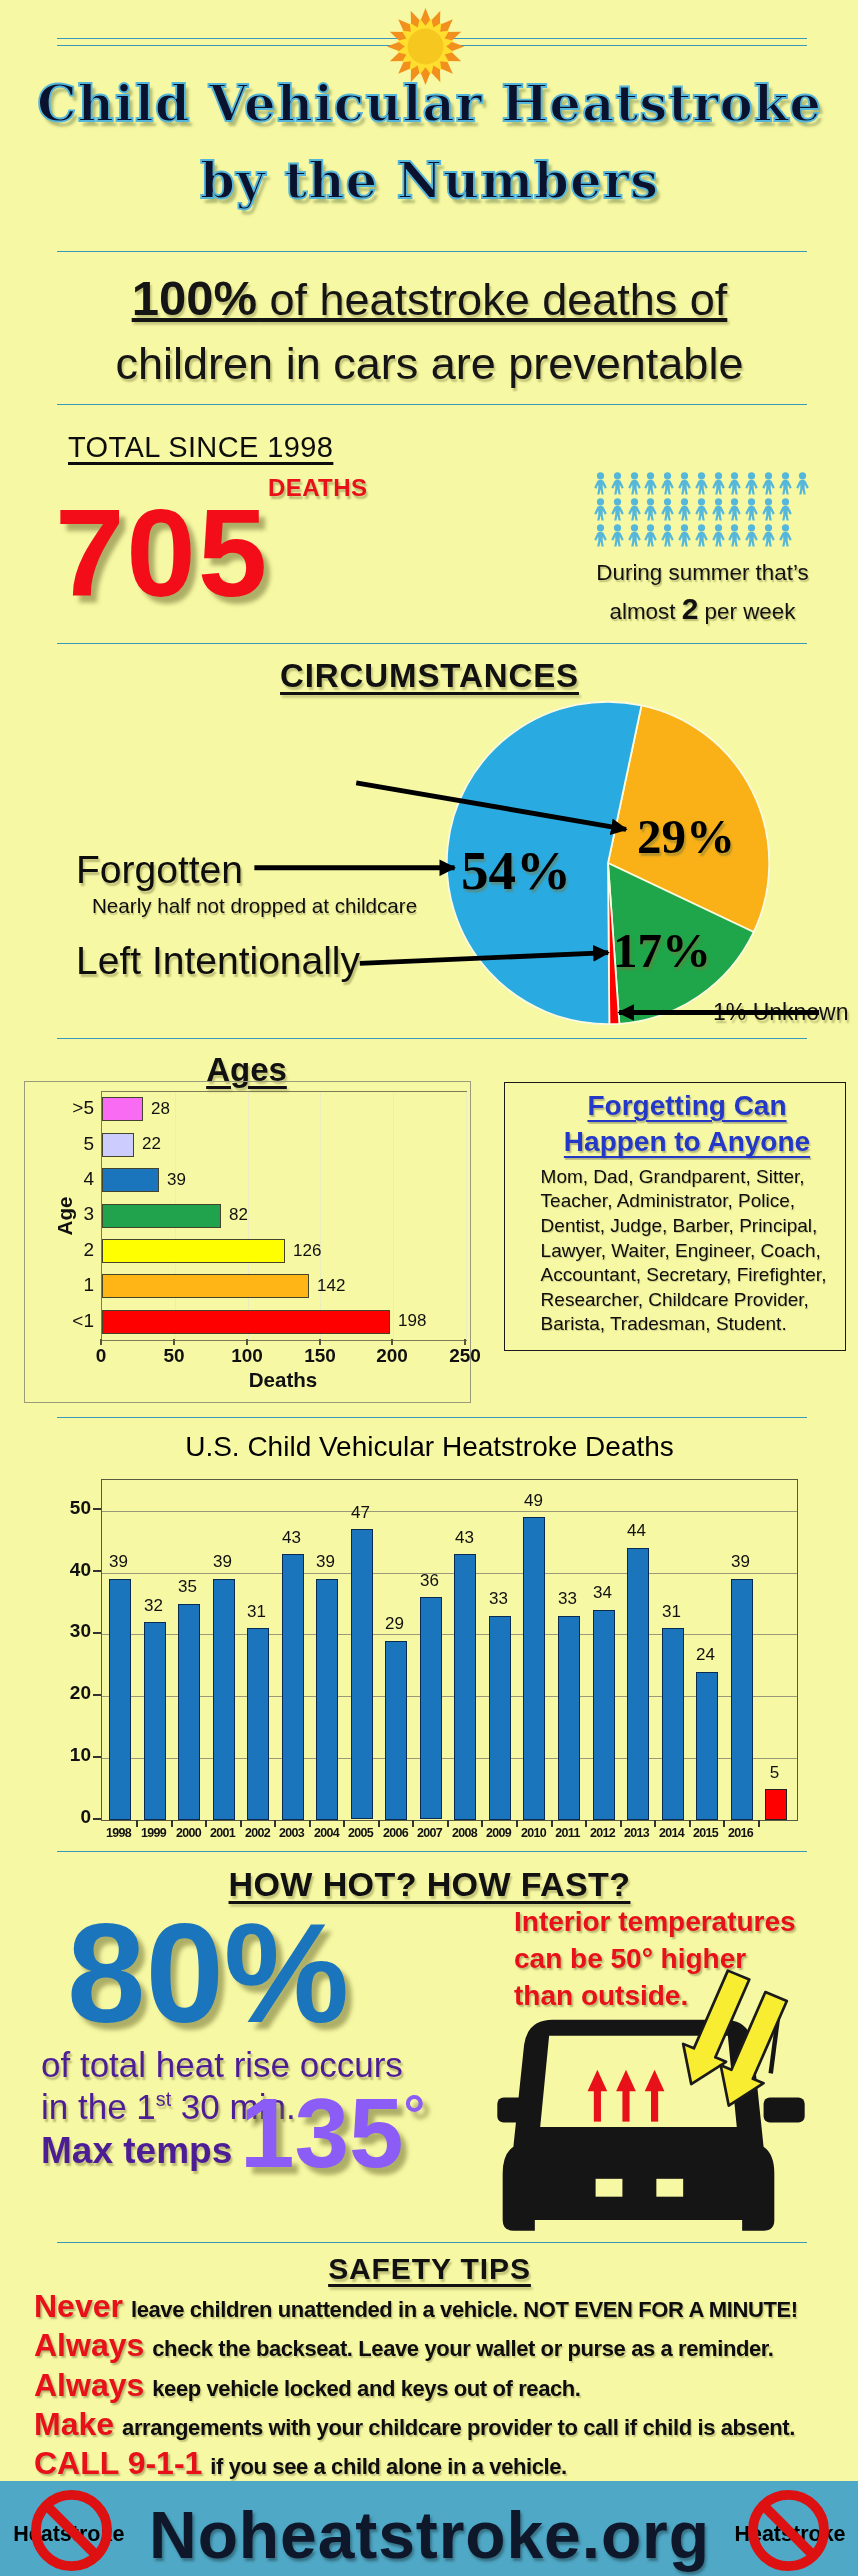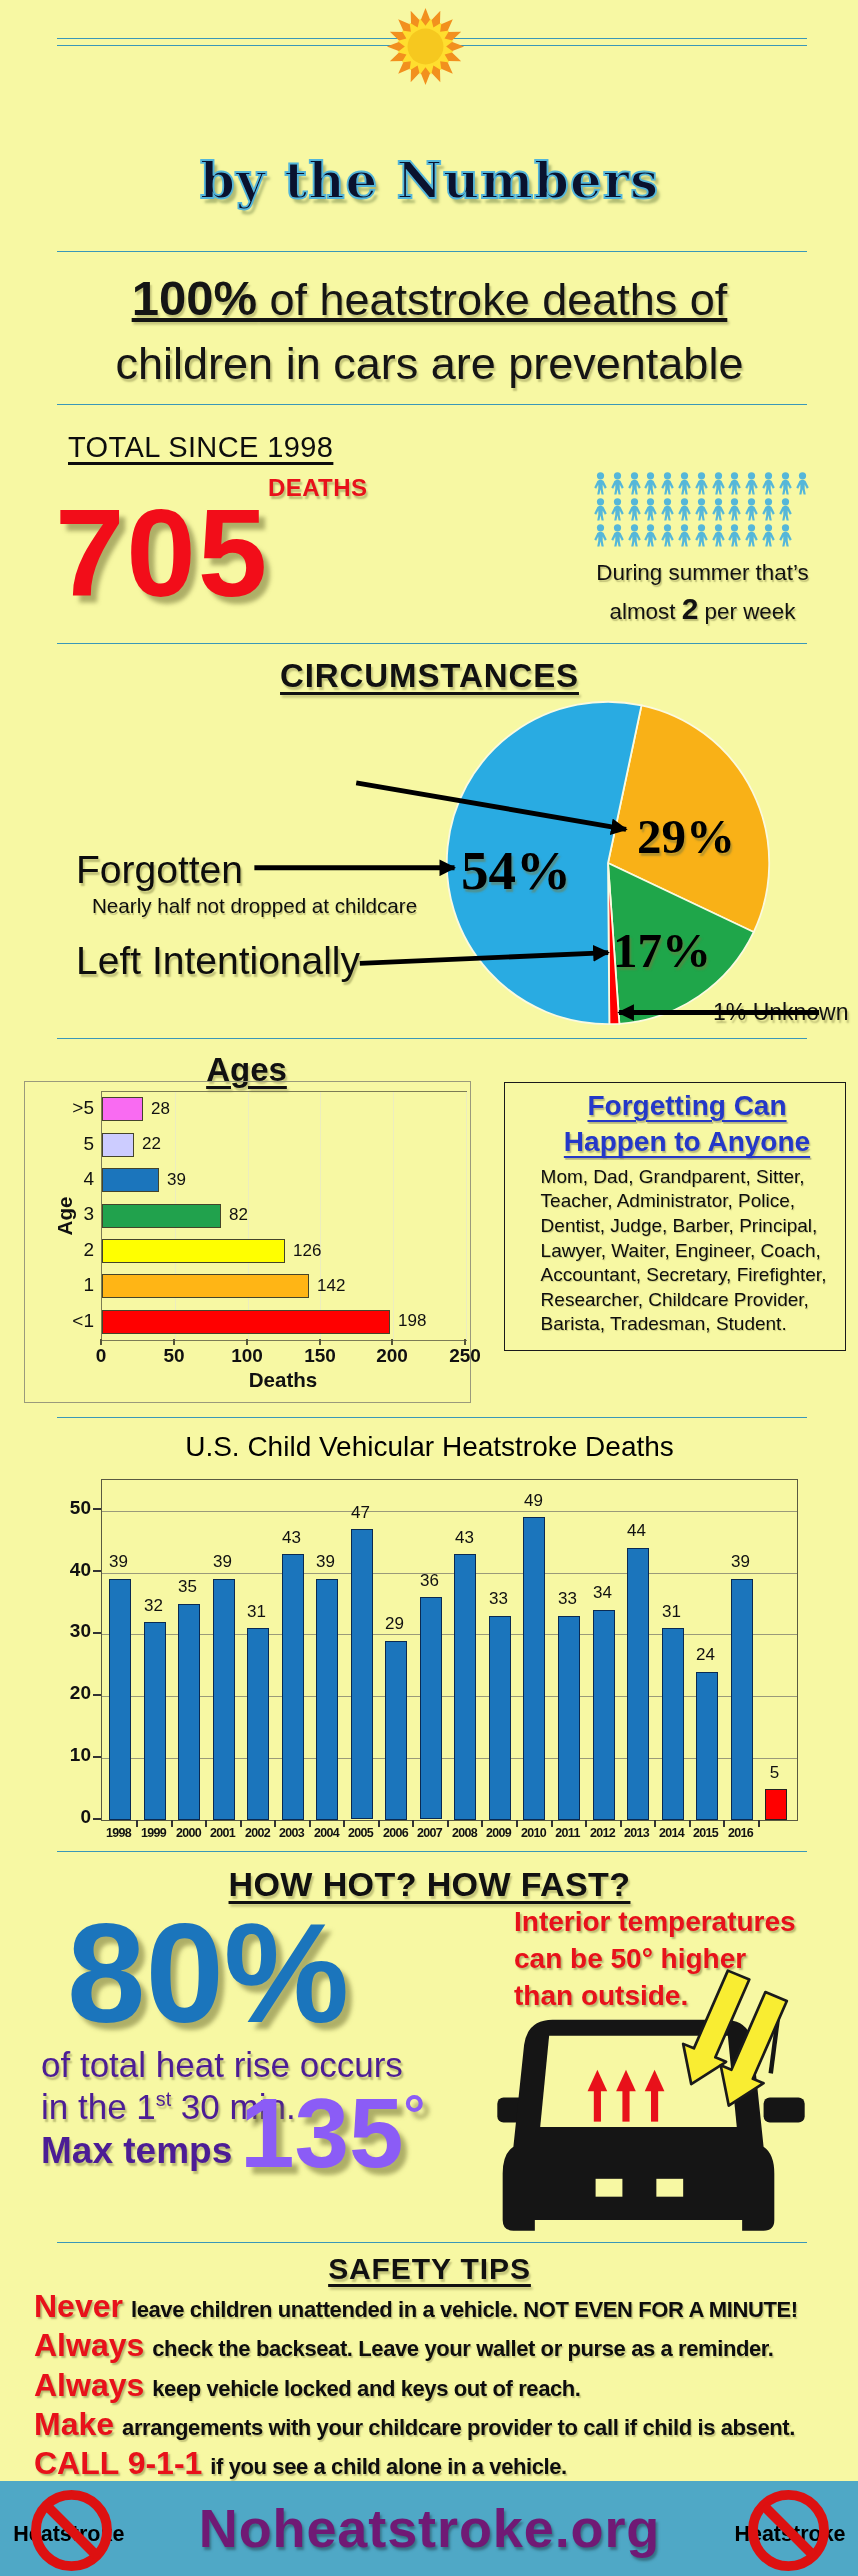--- a/index.html
+++ b/index.html
@@ -92,37 +92,38 @@
     text-shadow:1.8px 2.2px 1.8px rgba(120,120,60,.5); }
 
   
   .tip { position:absolute; left:34px; white-space:nowrap; display:flex; align-items:baseline; gap:8px; }
   .tip .lead { color:#E8111A; font-weight:bold; font-size:32px; text-shadow:1.8px 2.2px 1.8px rgba(120,120,60,.5); }
   .tip .rest { color:#0d0d0d; font-weight:bold; font-size:22px; letter-spacing:-0.4px;
     text-shadow:1.3px 1.8px 1.3px rgba(120,120,60,.4); }
 
   
   #footer { position:absolute; left:0; top:2481px; width:859px; height:95px; background:#4FA8C6; }
-  .site { position:absolute; left:0; top:16px; width:859px; text-align:center; color:#701a75;
-    font-size:54px; font-weight:bold; letter-spacing:0.9px; text-shadow:1.8px 2.7px 2.7px rgba(30,60,70,.5); }
+  .site { position:absolute; left:0; top:16px; width:859px; text-align:center; color:#0f172a;
+    font-size:66px; font-weight:bold; letter-spacing:0.9px; text-shadow:1.8px 2.7px 2.7px rgba(30,60,70,.5); }
   .badge-text { position:absolute; width:134px; text-align:center; font-size:21.5px; font-weight:bold; color:#000; top:41px; }
 </style>
 </head>
 <body>
 
 <div id="page">
 
   <div class="rule thin" style="top:38px;"></div>
   <div class="rule thin" style="top:45px;"></div>
   <svg id="sun-svg" class="abs" style="left:386px; top:7.2px;" width="79" height="79" viewBox="0 0 88 88">
       <polygon points="44.0,1.0 49.7,15.6 60.5,4.3 60.1,19.9 74.4,13.6 68.1,27.9 83.7,27.5 72.4,38.3 87.0,44.0 72.4,49.7 83.7,60.5 68.1,60.1 74.4,74.4 60.1,68.1 60.5,83.7 49.7,72.4 44.0,87.0 38.3,72.4 27.5,83.7 27.9,68.1 13.6,74.4 19.9,60.1 4.3,60.5 15.6,49.7 1.0,44.0 15.6,38.3 4.3,27.5 19.9,27.9 13.6,13.6 27.9,19.9 27.5,4.3 38.3,15.6" fill="#F2901E"></polygon>
       <polygon points="50.2,12.6 52.8,22.7 61.8,17.4 60.3,27.7 70.6,26.2 65.2,35.2 75.4,37.7 67.0,44.0 75.4,50.2 65.3,52.8 70.6,61.8 60.3,60.3 61.8,70.6 52.8,65.2 50.3,75.4 44.0,67.0 37.8,75.4 35.2,65.3 26.2,70.6 27.7,60.3 17.4,61.8 22.8,52.8 12.6,50.3 21.0,44.0 12.6,37.8 22.7,35.2 17.4,26.2 27.7,27.7 26.2,17.4 35.2,22.8 37.7,12.6 44.0,21.0" fill="#FFDE2E"></polygon>
       <circle cx="44" cy="44" r="20" fill="#F6C81F"></circle>
     </svg>
 
+  <div class="abs center title-line" style="top:79px;">Child Vehicular Heatstroke</div>
   <div class="abs center title-line" style="top:156px;">by the Numbers</div>
 
   <div class="rule" style="top:251px;"></div>
 
   <div class="abs center prev-line" style="top:274px;text-decoration:underline;"><span class="pct">100%</span><span> of heatstroke deaths of</span></div>
   <div class="abs center prev-line" style="top:341px;">children in cars are preventable</div>
 
   <div class="rule" style="top:404px;"></div>
 
   <div class="abs col-heading" style="left:68px; top:431px;">TOTAL SINCE 1998</div>

